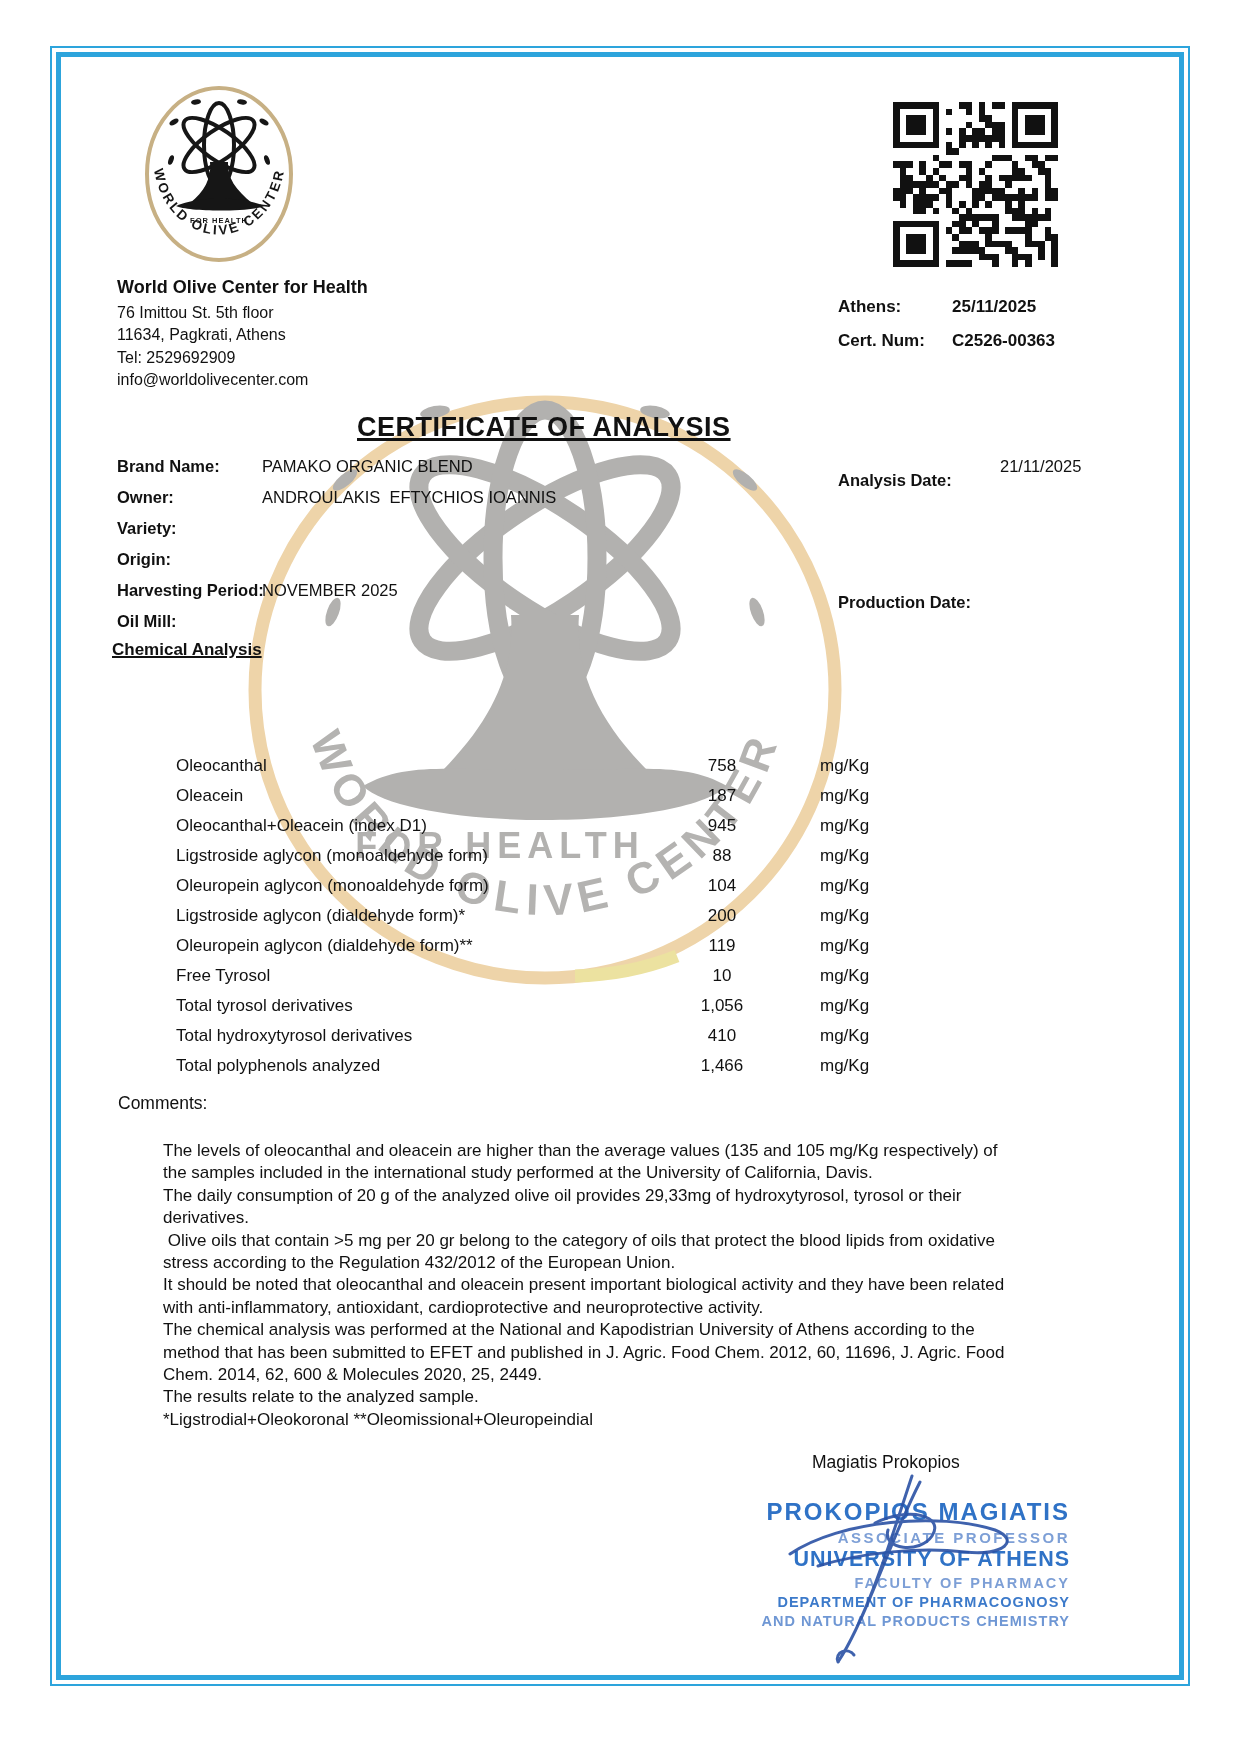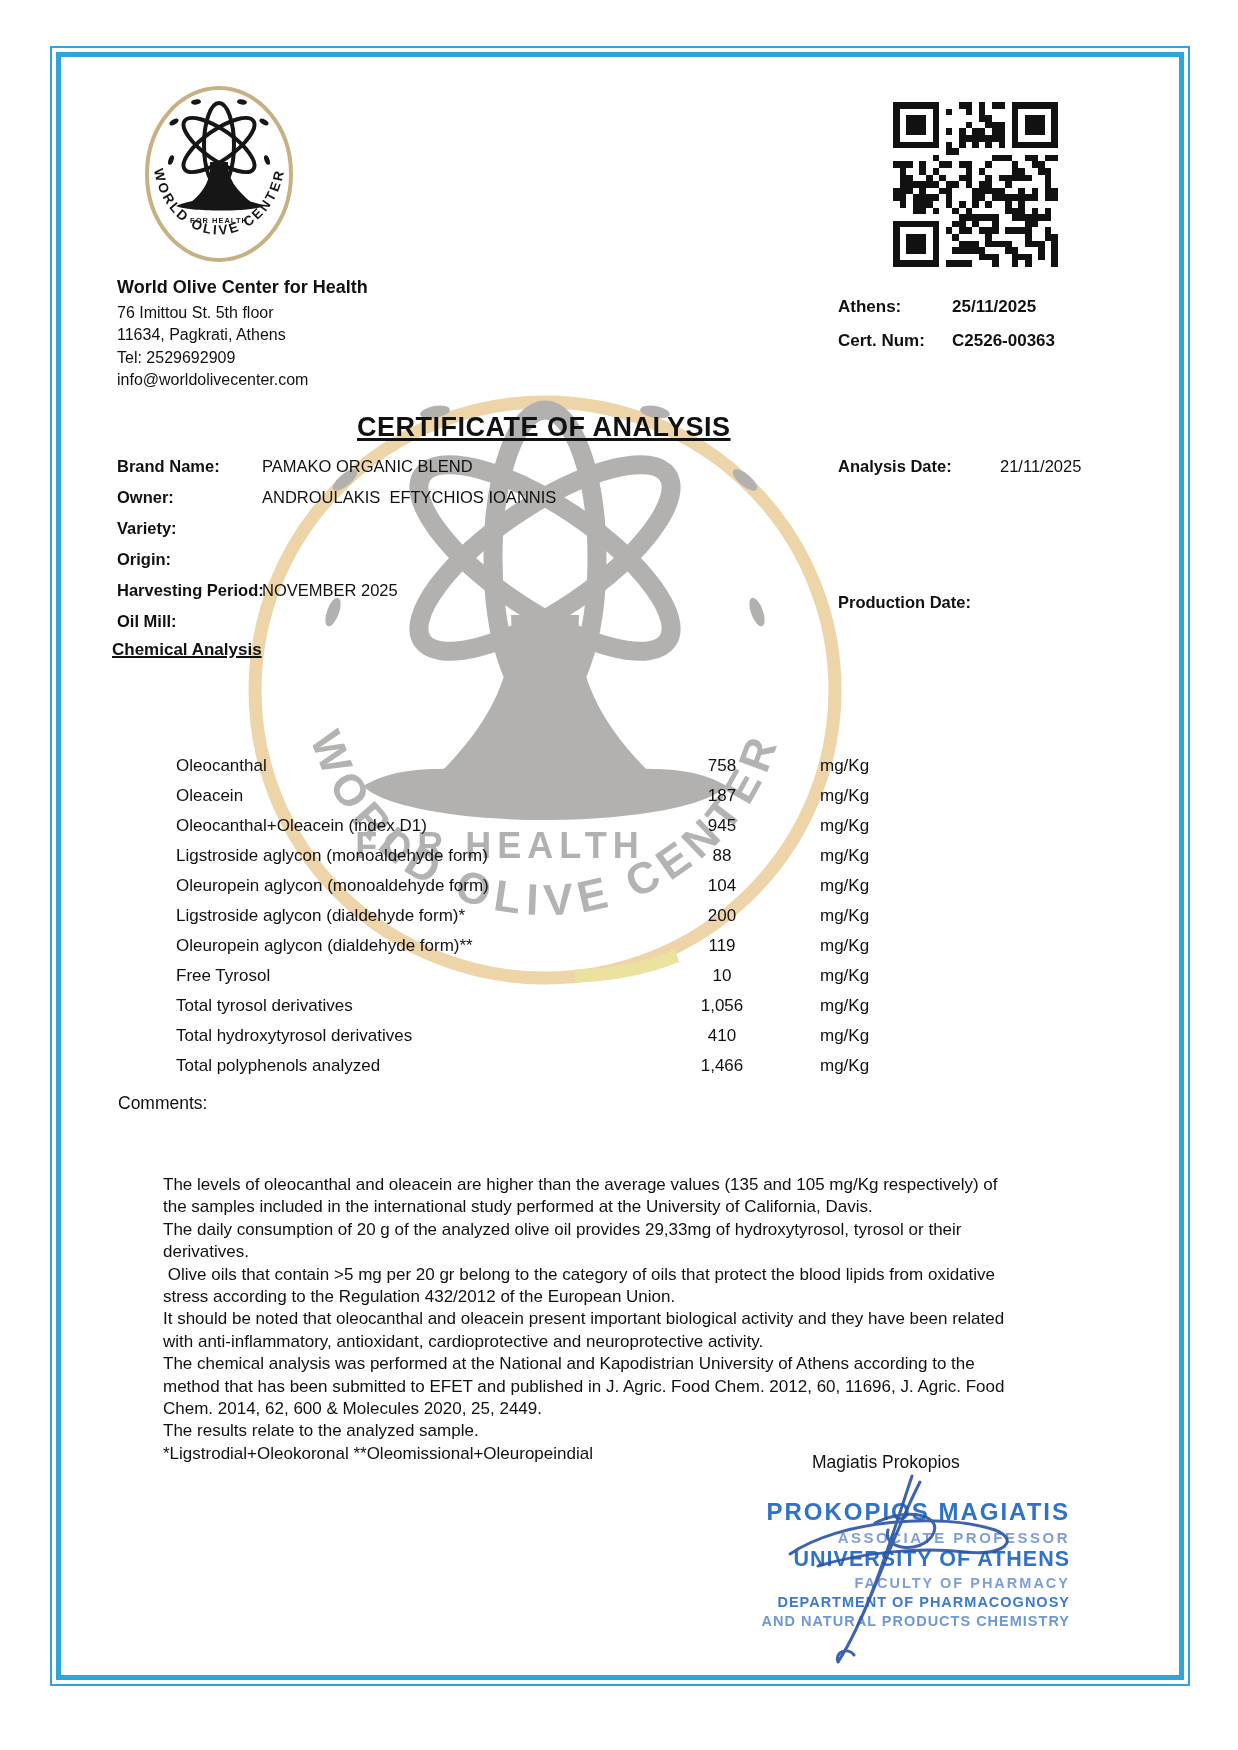--- a/index.html
+++ b/index.html
@@ -31,21 +31,21 @@
 
   
   .results { left: 176px; top: 751px; width: 720px; }
   .result-row { display: flex; align-items: center; height: 30px; font-size: 17px; }
   .result-name { width: 480px; white-space: pre; }
   .result-value { width: 132px; text-align: center; white-space: pre; }
   .result-unit { margin-left: 32px; width: 70px; white-space: pre; }
 
   
   .comments-label { left: 118px; top: 1093px; font-size: 17.5px; font-weight: 400; }
-  .comments-body { left: 163px; top: 1140px; font-size: 17px; line-height: 22.4px; margin-top: 34px; }
+  .comments-body { left: 163px; top: 1140px; font-size: 17px; line-height: 22.4px; }
   .comment-line { white-space: pre; height: 22.4px; }
 
   
   .signer { left: 812px; top: 1452px; font-size: 17.5px; white-space: pre; }
   .stamp { left: 758px; top: 1498px; width: 312px; text-align: center; font-weight: 700; }
   .stamp div { white-space: pre; text-align: right; }
   .stamp-1 { font-size: 24px; letter-spacing: 2px; color: #2f72c6; margin-bottom: 3px; }
   .stamp-2 { font-size: 15px; letter-spacing: 2.5px; color: #7d9fd6; margin-bottom: 1px; }
   .stamp-3 { font-size: 21.5px; letter-spacing: 1px; color: #2f72c6; margin-bottom: 3px; }
   .stamp-4 { font-size: 14.5px; letter-spacing: 2px; color: #7d9fd6; margin-bottom: 3px; }
@@ -363,21 +363,21 @@
     <div class="abs meta-value" style="left:262px; top:488px;">ANDROULAKIS  EFTYCHIOS IOANNIS</div>
     <div class="abs meta-label" style="left:117px; top:519px;">Variety:</div>
     <div class="abs meta-value" style="left:262px; top:519px;"></div>
     <div class="abs meta-label" style="left:117px; top:550px;">Origin:</div>
     <div class="abs meta-value" style="left:262px; top:550px;"></div>
     <div class="abs meta-label" style="left:117px; top:581px;">Harvesting Period:</div>
     <div class="abs meta-value" style="left:262px; top:581px;">NOVEMBER 2025</div>
     <div class="abs meta-label" style="left:117px; top:612px;">Oil Mill:</div>
     <div class="abs meta-value" style="left:262px; top:612px;"></div>
 
-    <div class="abs meta-label" style="left:838px; top:457px;text-align:right;">Analysis Date:</div>
+    <div class="abs meta-label" style="left:838px; top:471px;text-align:right;">Analysis Date:</div>
     <div class="abs meta-value" style="left:1000px; top:457px;">21/11/2025</div>
     <div class="abs meta-label" style="left:838px; top:593px;">Production Date:</div>
     <div class="abs meta-value" style="left:1005px; top:593px;"></div>
 
     <div class="abs section-heading" style="left:112px; top:640px;">Chemical Analysis</div>
 
     <div class="abs results">
       <div class="result-row">
         <div class="result-name">Oleocanthal</div>
         <div class="result-value">758</div>

